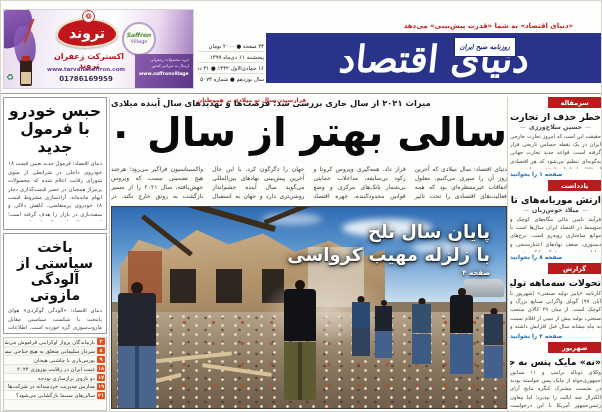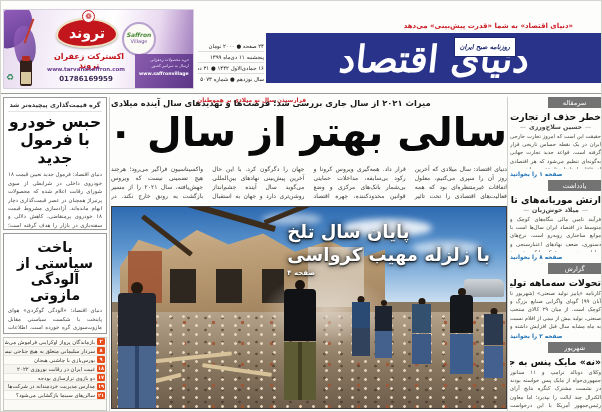--- a/index.html
+++ b/index.html
@@ -123,31 +123,31 @@
   .p3 .head { width:7px; height:7px; } .p3 .torso { top:6px; height:26px; background:#2a4a74; } .p3 .legs { height:28px; background:#31425c; }
   .p4 { left:263px; bottom:50px; width:17px; height:58px; }
   .p4 .head { width:6px; height:6px; } .p4 .torso { top:6px; height:25px; background:#1d2430; } .p4 .legs { height:27px; background:#44608c; }
   .p5 { left:300px; bottom:44px; width:19px; height:66px; }
   .p5 .head { width:7px; height:7px; } .p5 .torso { top:6px; height:29px; background:#33506e; } .p5 .legs { height:30px; background:#3c5a85; }
   .p6 { left:338px; bottom:34px; width:23px; height:86px; }
   .p6 .head { width:8px; height:8px; } .p6 .torso { top:7px; height:38px; background:#15181c; border-radius:4px 4px 0 0; } .p6 .legs { height:40px; background:#3d5d8c; }
   .p7 { left:372px; bottom:30px; width:19px; height:70px; }
   .p7 .head { width:7px; height:7px; } .p7 .torso { top:6px; height:31px; background:#2c3a50; } .p7 .legs { height:32px; background:#44608e; }
   .vehicle { position:absolute; right:2px; top:72px; width:40px; height:18px; background:linear-gradient(#cfd4d8,#9aa2a8); border-radius:4px 6px 2px 2px; }
-  .photo-title { position:absolute; right:16px; top:14px; text-align:left; color:#fff; font-weight:bold;
+  .photo-title { position:absolute; right:16px; top:14px; text-align:right; color:#fff; font-weight:bold;
                  text-shadow:0 0 6px rgba(0,0,0,.95), 0 1px 2px #000; }
   .photo-title .t1 { font-size:18px; line-height:1.25; }
   .photo-title .t2 { font-size:18px; line-height:1.25; }
   .photo-title .pg { font-size:7px; font-weight:bold; margin-top:3px; }
 
   
   .sidebar { position:absolute; left:509px; top:96px; width:91px; height:314px; overflow:hidden; }
   .sec { margin-bottom:3px; }
-  .sec-label { width:58%; margin-left:auto; margin-right:0; background:#737373; color:#fff; font-size:6.6px;
-               font-weight:normal; text-align:center; padding:1.5px 0; }
+  .sec-label { width:58%; margin-left:auto; margin-right:0; background:#b91c1c; color:#fff; font-size:6.6px;
+               font-weight:bold; text-align:center; padding:1.5px 0; }
   .sec-title { font-size:9.3px; font-weight:bold; color:#111; text-align:center; margin:3px 0 1px;
                white-space:nowrap; overflow:hidden; }
   .sec-author { font-size:6.2px; font-weight:bold; color:#444; text-align:center; margin-bottom:2px; }
   .sec-author::before,.sec-author::after { content:"—"; color:#bbb; margin:0 3px; }
   .sec-body { font-size:5.3px; color:#46463f; text-align:justify; line-height:1.55; max-height:37px; overflow:hidden; }
   .sec-body.tall { max-height:42px; }
   .sec-link { font-size:5.8px; font-weight:bold; color:#1a6fb5; text-align:left; margin-top:2px; }
 </style>
 </head>
 <body>
@@ -191,21 +191,20 @@
       <div class="info-line">۱۶ جمادی‌الاول ۱۴۴۲ ● ۳۱ دسامبر ۲۰۲۰</div>
       <div class="info-line">سال نوزدهم ● شماره ۵۰۷۳</div>
     </div>
     <div class="greeting">فرارسیدن سال نو میلادی بر هموطنان مسیحی مبارک</div>
   </div>
   <div class="toprule"></div>
   <div class="vdiv" style="left:108px;"></div>
   <div class="vdiv" style="left:506px;"></div>
 
   <div class="art" style="top:96px; height:133px;">
-    <div class="art-kicker">گره قیمت‌گذاری پیچیده‌تر شد</div>
     <div class="art-headline">حبس خودرو با فرمول جدید</div>
     <div class="art-body" style="max-height:62px;">دنیای اقتصاد: فرمول جدید تعیین قیمت ۱۸ خودروی داخلی در شرایطی از سوی شورای رقابت اعلام شده که محصولات پرتیراژ همچنان در عصر قیمت‌گذاری دچار ابهام مانده‌اند. آزادسازی مشروط قیمت ۱۸ خودروی پرمتقاضی، کاهش دلالی و سفته‌بازی در بازار را هدف گرفته است؛ این در حالی است که تا زمان تصمیم جدید، گره اصلی قیمت‌گذاری تعیین تکلیف نشده و حاشیه بازار همچنان فرصت جذابی برای واسطه‌ها به شمار می‌رود.</div>
 
   </div>
 
   <div class="art" style="top:232px; height:101px;">
     <div class="art-headline art2-headline">باخت سیاستی از آلودگی مازوتی</div>
     <div class="art-body" style="max-height:52px;">دنیای اقتصاد: «آلودگی گوگردی» هوای پایتخت با شکست سیاستی مقابل مازوت‌سوزی گره خورده است. اطلاعات رسمی شاخص آلودگی مربوط به دی‌اکسید گوگرد نشان می‌دهد تهران بالاترین میزان این آلاینده را در کل کشور دارد و نهادهای متولی درباره منشأ آن اتفاق‌نظر ندارند. کارشناسان اجرای فوری استاندارد سوخت نیروگاه‌ها و کنترل کیفیت مصرف سوخت در صنایع اطراف پایتخت را تنها راه جلوگیری از تداوم این باخت سیاستی می‌دانند.</div>
 
   </div>

